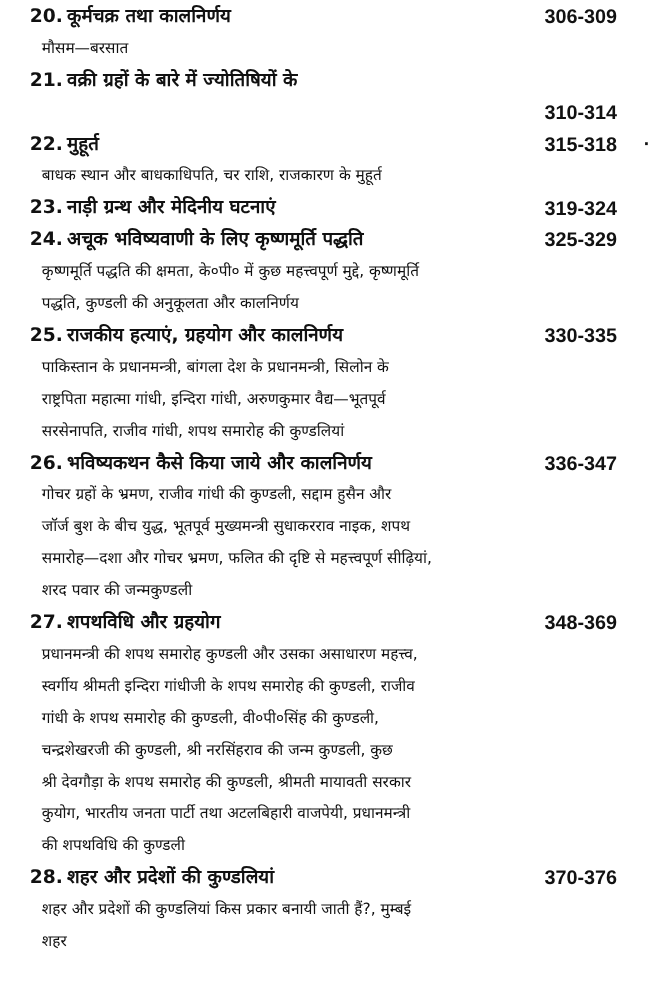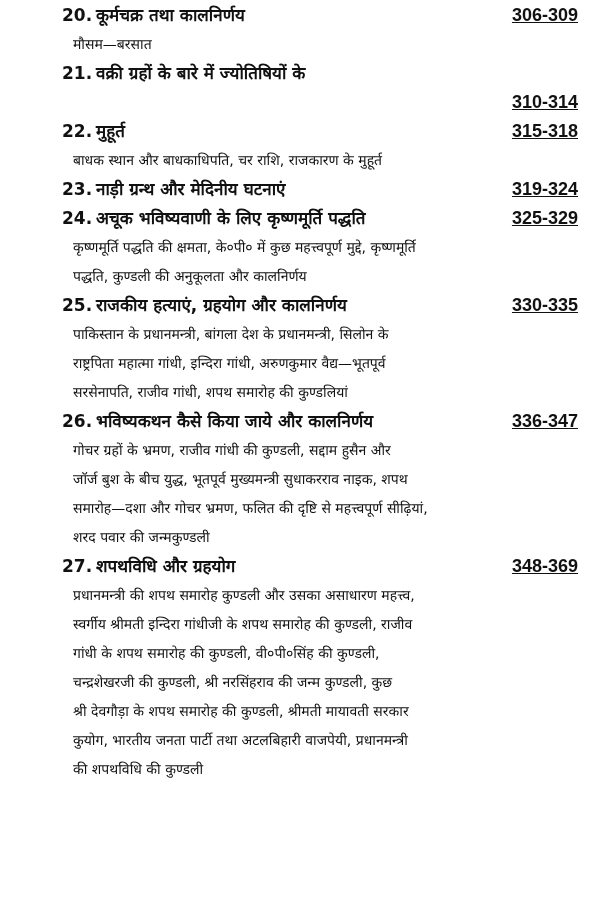--- a/index.html
+++ b/index.html
@@ -3,36 +3,36 @@
   <meta charset="utf-8">
   <style>
     html, body { margin: 0; padding: 0; background: #ffffff; }
     body {
       width: 600px; height: 915px; overflow: hidden;
       font-family: "DejaVu Sans", "Liberation Sans", sans-serif;
       color: #111111;
       position: relative;
     }
     .page { position: absolute; left: 0; top: 0; width: 600px; height: 915px; }
-    .entry { position: relative; margin-left: 35px; }
+    .entry { position: relative; }
     .head-line {
       position: relative;
       height: 29px;
       line-height: 29px;
       font-size: 17px;
       font-weight: bold;
       white-space: nowrap;
     }
     .num { position: absolute; left: 27px; top: 0; }
     .title { position: absolute; left: 61px; top: 0; }
     .title-cont { position: absolute; left: 61px; top: 0; }
     .pages {
-      position: absolute; right: 22px; top: 0;
+      position: absolute; right: 39px; top: 0;
       font-family: "Liberation Sans", "DejaVu Sans", sans-serif;
-      font-weight: bold; font-size: 18px; text-decoration: underline;
+      font-weight: bold; font-size: 18px;
     }
     .sub-line {
       height: 29px; line-height: 29px;
       padding-left: 38px;
       font-size: 14px;
       white-space: nowrap;
       font-weight: normal;
     }
     .dot { position: absolute; left: 585px; top: 0; font-size: 14px; }
   </style>
@@ -119,14 +119,23 @@
     </div>
     <div class="sub-line">प्रधानमन्त्री की शपथ समारोह कुण्डली और उसका असाधारण महत्त्व,</div>
     <div class="sub-line">स्वर्गीय श्रीमती इन्दिरा गांधीजी के शपथ समारोह की कुण्डली, राजीव</div>
     <div class="sub-line">गांधी के शपथ समारोह की कुण्डली, वी०पी०सिंह की कुण्डली,</div>
     <div class="sub-line">चन्द्रशेखरजी की कुण्डली, श्री नरसिंहराव की जन्म कुण्डली, कुछ</div>
     <div class="sub-line">श्री देवगौड़ा के शपथ समारोह की कुण्डली, श्रीमती मायावती सरकार</div>
     <div class="sub-line">कुयोग, भारतीय जनता पार्टी तथा अटलबिहारी वाजपेयी, प्रधानमन्त्री</div>
     <div class="sub-line">की शपथविधि की कुण्डली</div>
   </div>
 
+  <div class="entry">
+    <div class="head-line">
+      <span class="num">28.</span>
+      <span class="title">शहर और प्रदेशों की कुण्डलियां</span>
+      <span class="pages">370-376</span>
+    </div>
+    <div class="sub-line">शहर और प्रदेशों की कुण्डलियां किस प्रकार बनायी जाती हैं?, मुम्बई</div>
+    <div class="sub-line">शहर</div>
+  </div>
 
 </div>
 
 </body></html>

